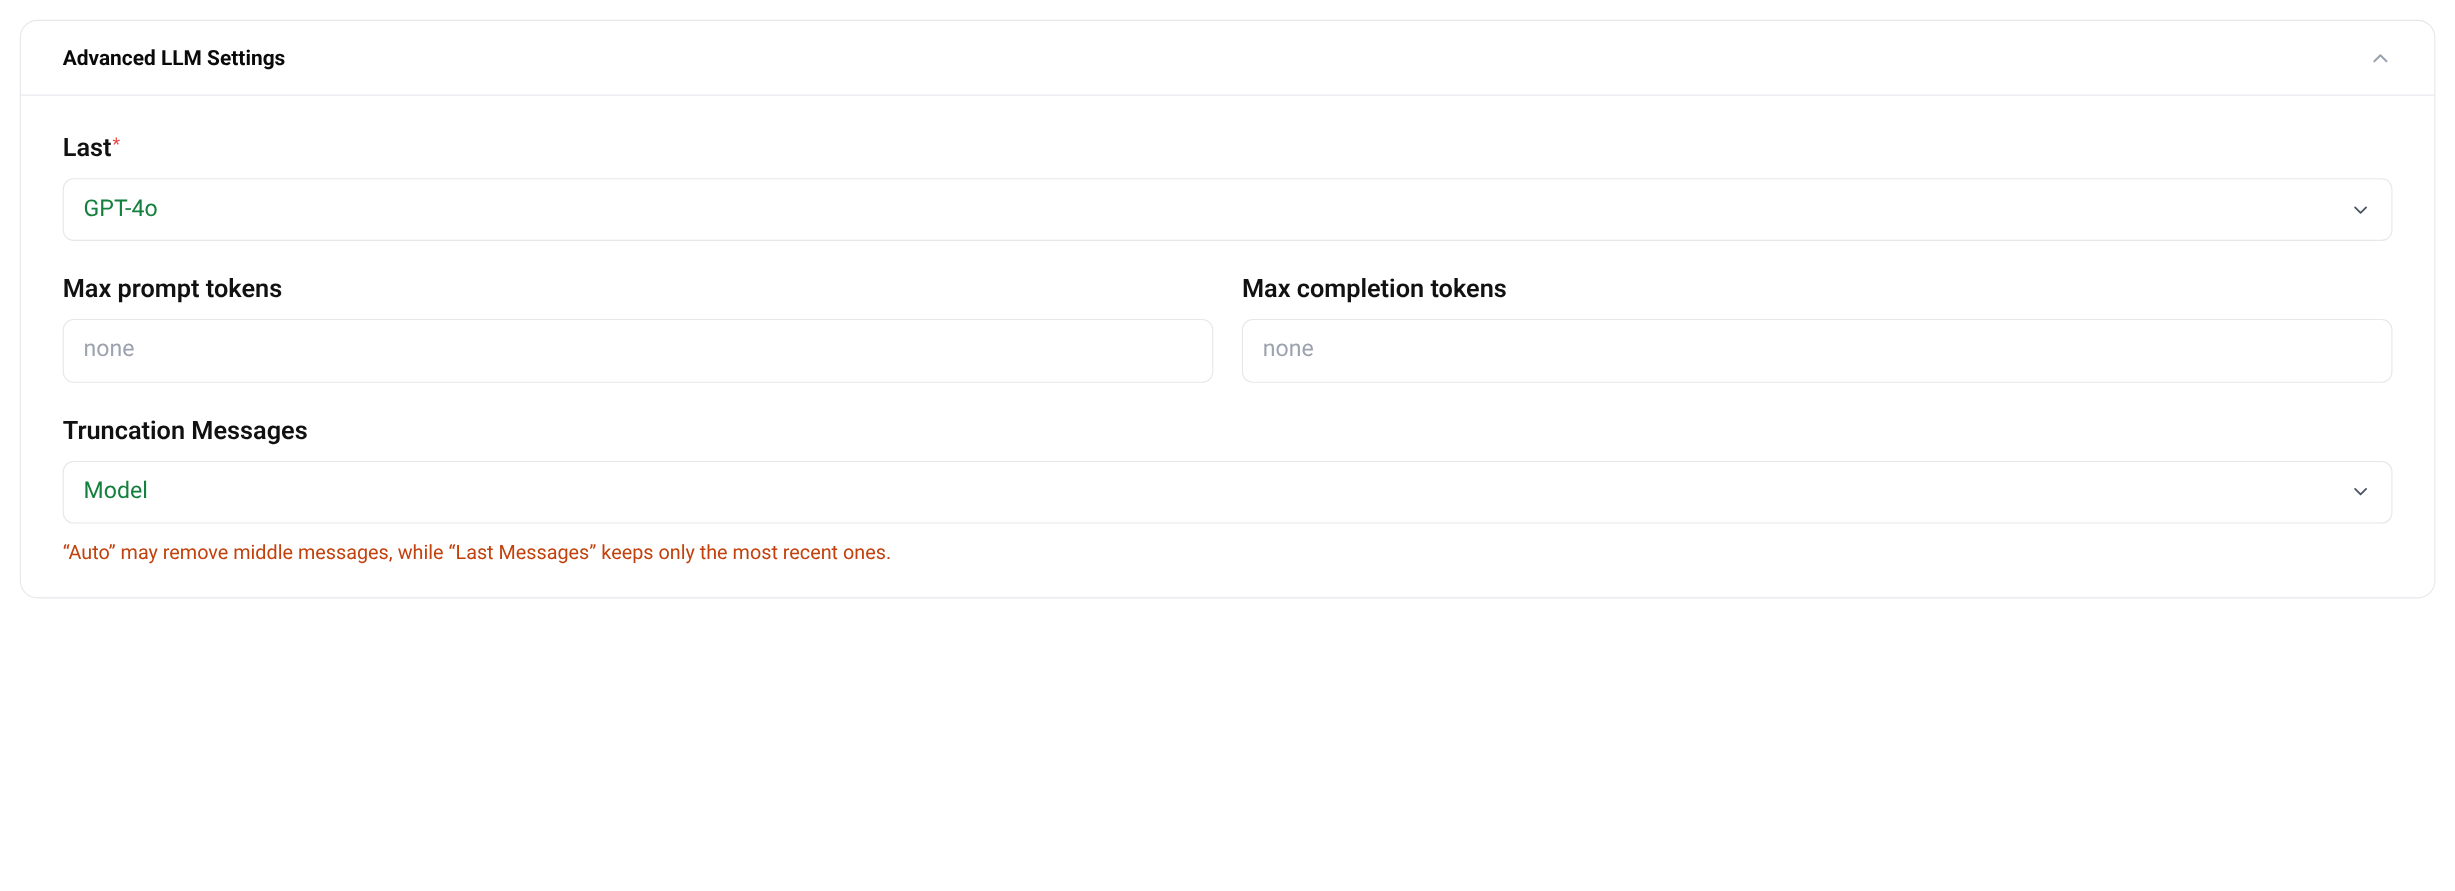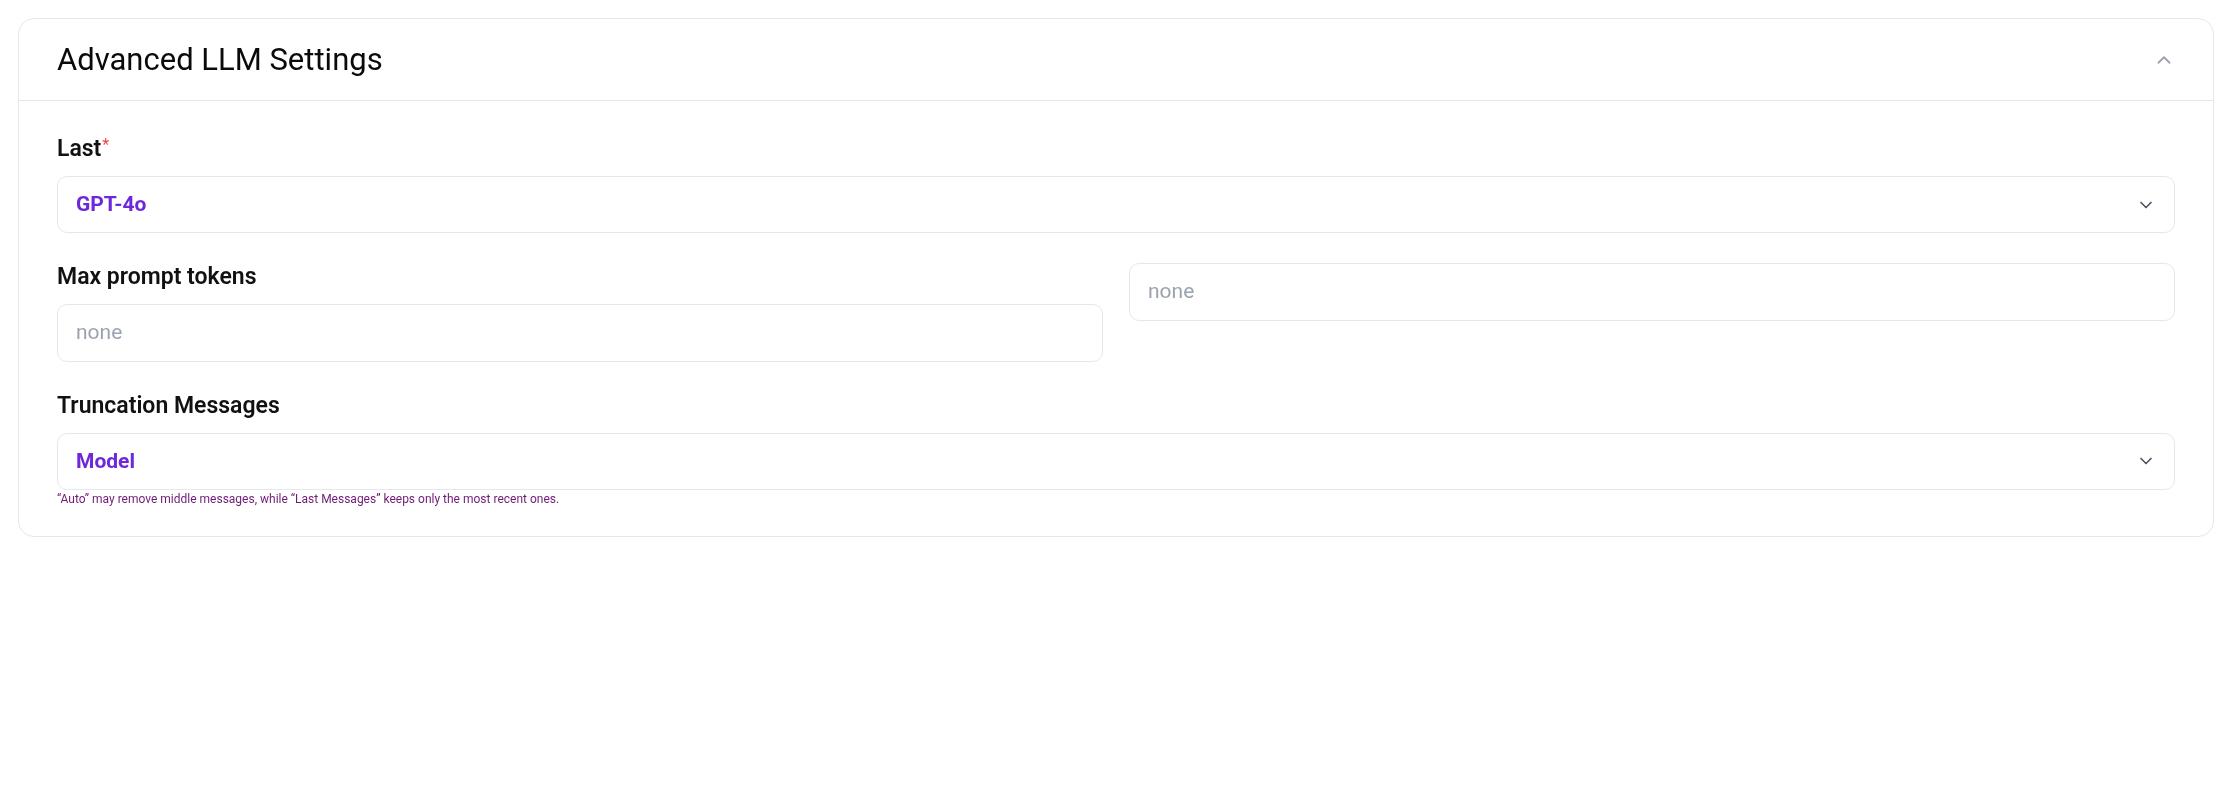--- a/index.html
+++ b/index.html
@@ -21,22 +21,22 @@
     }
     .card-header {
       display: flex;
       align-items: center;
       justify-content: space-between;
       padding: 22px 38px;
       border-bottom: 1px solid #e5e7eb;
       cursor: pointer;
     }
     .card-title {
-      font-size: 31px;
-      font-weight: 400;
+      font-size: 19px;
+      font-weight: 700;
       color: #0a0a0a;
       text-align: center;
     }
     .chevron {
       color: #9ca3af;
       display: inline-flex;
     }
     .card-body {
       padding: 34px 38px 28px 38px;
     }
@@ -81,37 +81,36 @@
       line-height: 1.3;
       font-family: inherit;
     }
     .select-control {
       display: flex;
       align-items: center;
       justify-content: space-between;
       cursor: pointer;
     }
     .select-control .value {
-      color: #6d28d9;
-      font-weight: bold;
+      color: #15803d;
     }
     .select-control .chev {
       color: #4b5563;
       display: inline-flex;
     }
     .text-input::placeholder {
       color: #9ca3af;
     }
     .text-input {
       outline: none;
     }
     .help-text {
-      font-size: 12px;
-      color: #701a75;
-      margin-top: 1px;
+      font-size: 18px;
+      color: #c2410c;
+      margin-top: 14px;
       line-height: 1.4;
     }
     .last-block {
       margin-bottom: 0;
     }
   </style>
 </head>
 <body>
 
 <div class="card">
@@ -142,20 +141,21 @@
         </div>
       </div>
     </div>
 
     <div class="form-row-two">
       <div class="form-col">
         <label class="field-label">Max prompt tokens</label>
         <input type="text" class="text-input" placeholder="none" style="">
       </div>
       <div class="form-col">
+        <label class="field-label">Max completion tokens</label>
         <input type="text" class="text-input" placeholder="none" style="">
       </div>
     </div>
 
     <div class="form-row-full last-block">
       <label class="field-label">Truncation Messages</label>
       <div class="select-wrap">
         <div class="select-control">
           <span class="value">Model</span>
           <span class="chev">

